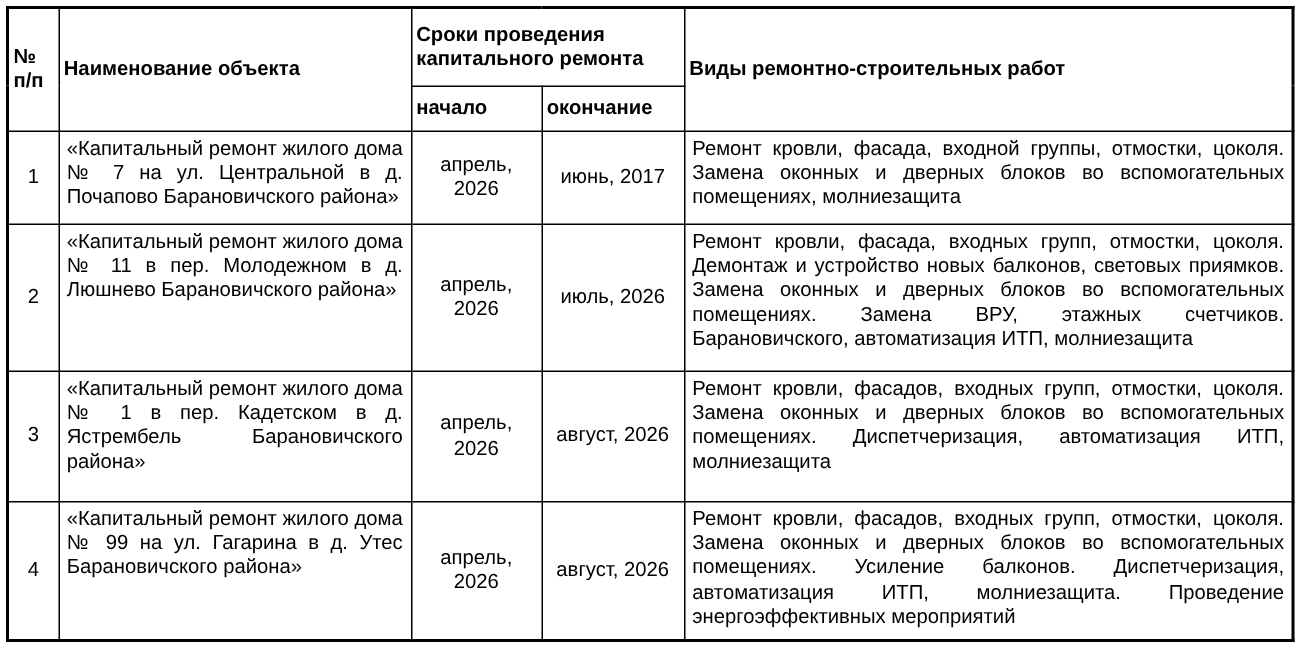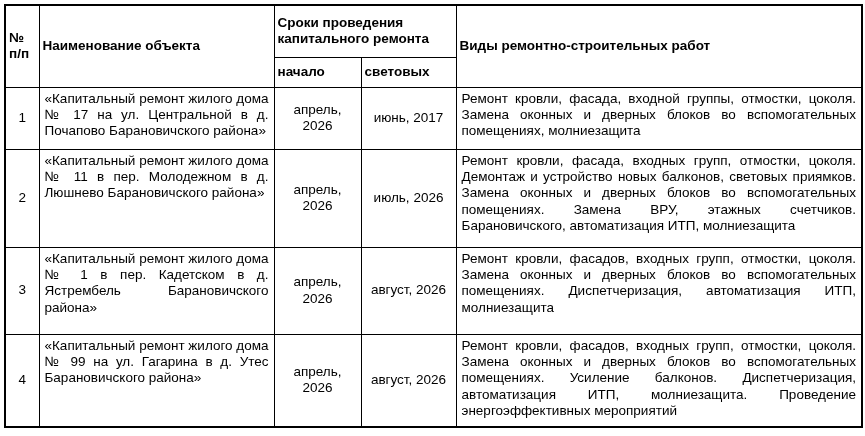--- a/index.html
+++ b/index.html
@@ -75,27 +75,27 @@
     </colgroup>
     <thead>
       <tr class="h-top">
         <th rowspan="2">№ п/п</th>
         <th rowspan="2">Наименование объекта</th>
         <th colspan="2">Сроки проведения капитального ремонта</th>
         <th rowspan="2">Виды ремонтно-строительных работ</th>
       </tr>
       <tr class="h-sub">
         <th>начало</th>
-        <th>световых</th>
+        <th>окончание</th>
       </tr>
     </thead>
     <tbody>
       <tr class="row-1">
         <td class="c-num">1</td>
-        <td class="c-name">«Капитальный ремонт жилого дома № 17 на ул. Центральной в д. Почапово Барановичского района»</td>
+        <td class="c-name">«Капитальный ремонт жилого дома № 7 на ул. Центральной в д. Почапово Барановичского района»</td>
         <td class="c-date">апрель, 2026</td>
         <td class="c-date">июнь, 2017</td>
         <td class="c-works">Ремонт кровли, фасада, входной группы, отмостки, цоколя. Замена оконных и дверных блоков во вспомогательных помещениях, молниезащита</td>
       </tr>
       <tr class="row-2">
         <td class="c-num">2</td>
         <td class="c-name">«Капитальный ремонт жилого дома № 11 в пер. Молодежном в д. Люшнево Барановичского района»</td>
         <td class="c-date">апрель, 2026</td>
         <td class="c-date">июль, 2026</td>
         <td class="c-works">Ремонт кровли, фасада, входных групп, отмостки, цоколя. Демонтаж и устройство новых балконов, световых приямков. Замена оконных и дверных блоков во вспомогательных помещениях. Замена ВРУ, этажных счетчиков. Барановичского, автоматизация ИТП, молниезащита</td>

